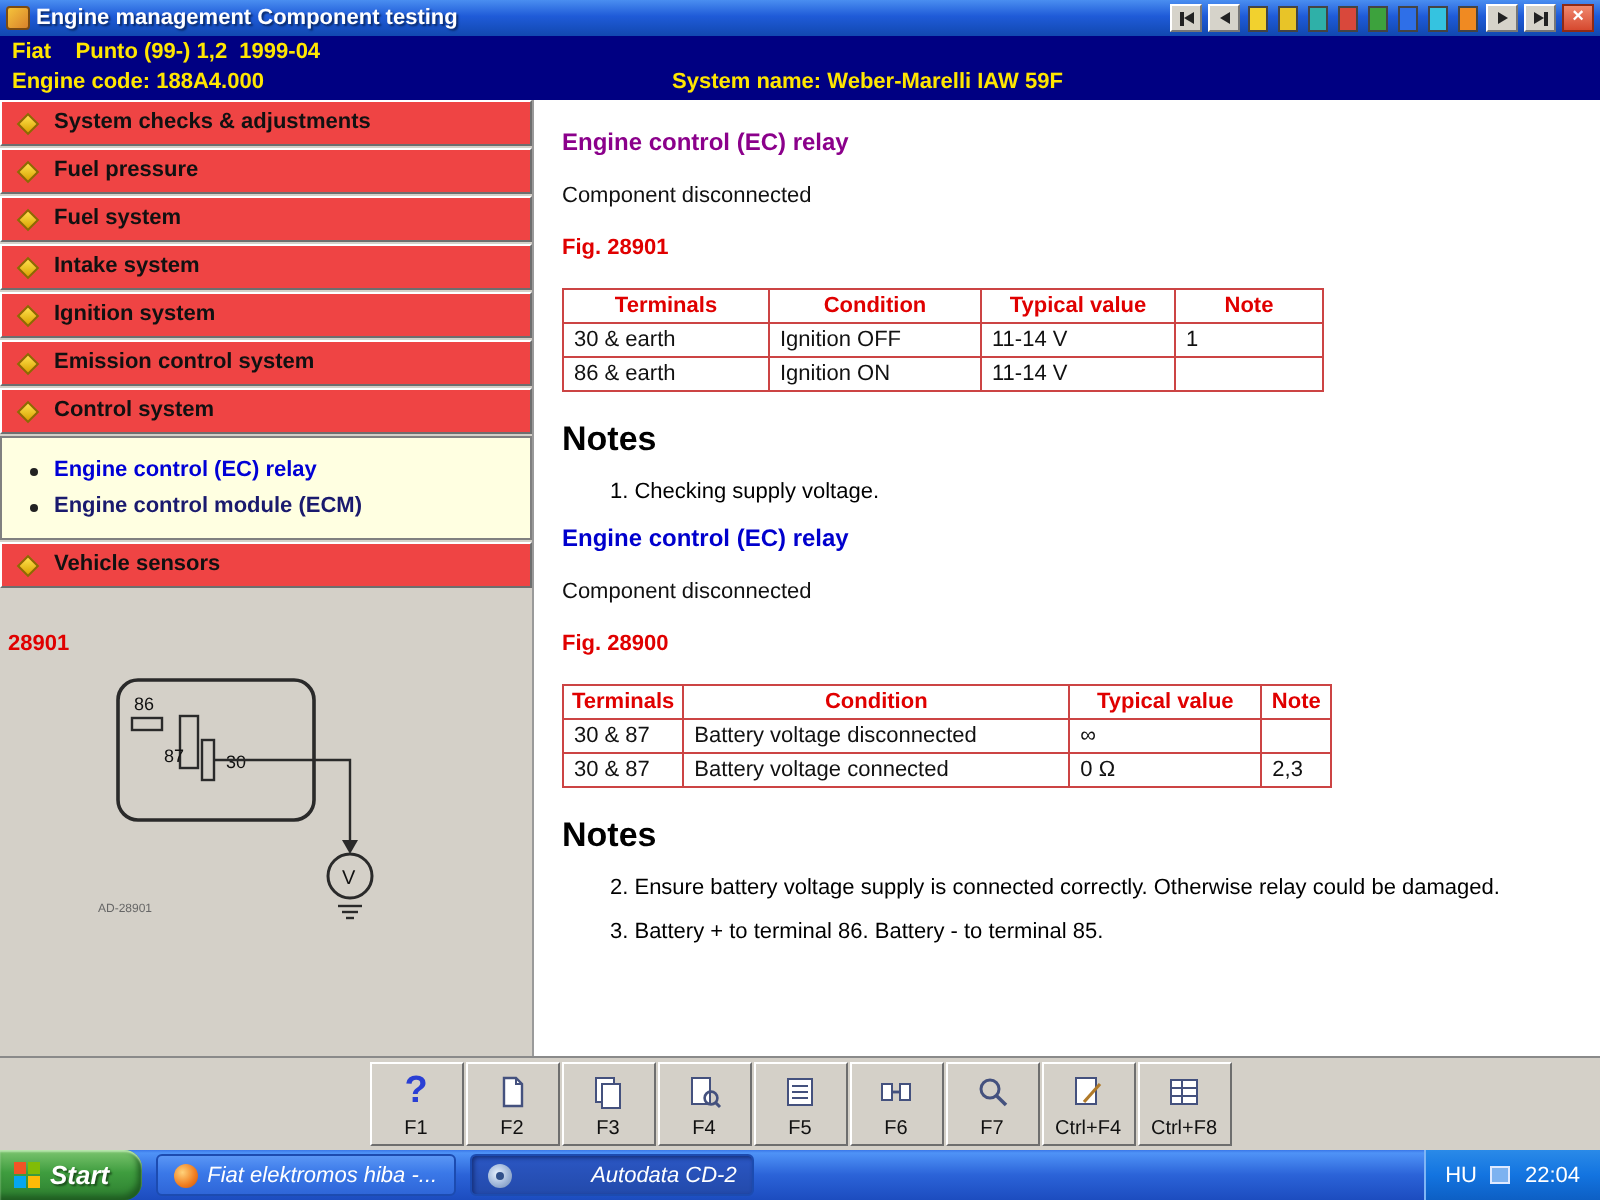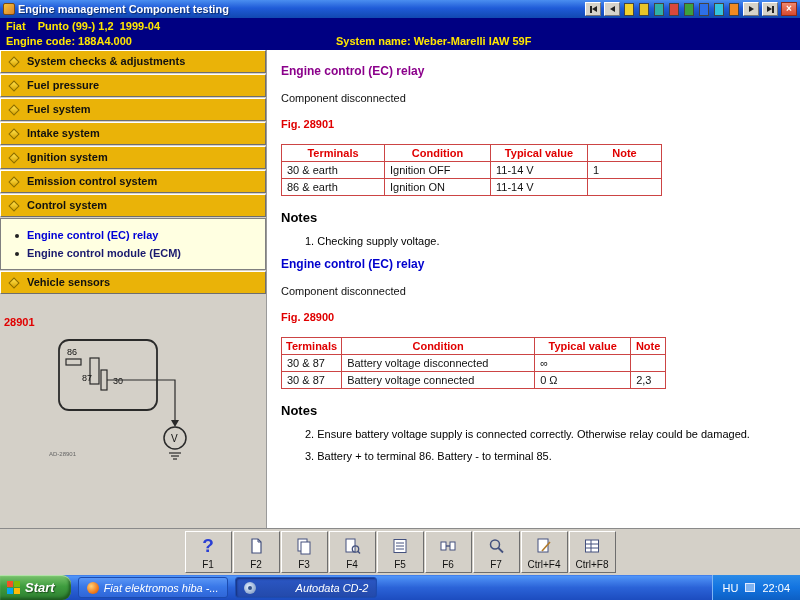--- a/index.html
+++ b/index.html
@@ -32,21 +32,21 @@
 
   
   .header { position:absolute; top:18px; left:0; width:800px; height:32px; background:#000082;
     color:#FFE600; font-weight:bold; }
   .veh1 { position:absolute; left:6px; top:2px; white-space:pre; }
   .veh2 { position:absolute; left:6px; top:17px; }
   .sysname { position:absolute; left:336px; top:17px; }
 
   
   .sidebar { position:absolute; top:50px; left:0; width:266px; height:478px; background:#D4D0C8; }
-  .menu-btn { position:relative; height:23px; background:#eab308; border:1px solid;
+  .menu-btn { position:relative; height:23px; background:#ef4444; border:1px solid;
     border-color:#FFFFFF #6e6e6e #6e6e6e #FFFFFF; margin-bottom:1px; cursor:pointer; }
   .menu-label { position:absolute; left:26px; top:4px; font-weight:bold; color:#111; }
   .diamond { position:absolute; left:9px; top:7px; width:8px; height:8px;
     background:linear-gradient(135deg,#ffe14d,#d8a400); border:1px solid #8a6d00; transform:rotate(45deg); }
   .submenu { background:#FFFFE1; border:1px solid #808080; padding:7px 4px 7px 12px; margin-bottom:1px; }
   .submenu-item { position:relative; padding:3px 0 3px 14px; font-weight:bold; color:#1a1a6e; cursor:pointer; }
   .submenu-item.selected { color:#0000D6; }
   .bullet { position:absolute; left:2px; top:8px; width:4px; height:4px; background:#222; border-radius:50%; }
   .fig-num { margin:22px 0 6px 4px; color:#E00000; font-weight:bold; }
   .diagram { margin-left:45px; }
@@ -54,21 +54,21 @@
   
   .content { position:absolute; top:50px; left:266px; width:534px; height:478px; background:#fff;
     border-left:1px solid #9a9a9a; padding:14px 10px 0 14px; overflow:hidden; }
   .h-purple { color:#8B008B; font-size:12px; font-weight:bold; margin:0 0 14px 0; }
   .h-blue { color:#0000CD; font-size:12px; font-weight:bold; margin:4px 0 14px 0; cursor:pointer; }
   .subtitle { margin:0 0 14px 0; color:#111; }
   .fig-ref { margin:0 0 14px 0; color:#E00000; font-weight:bold; }
   .spec-table { border-collapse:collapse; table-layout:fixed; margin:0 0 14px 0; font-size:11px; }
   .spec-table th { border:1px solid #cc4444; color:#E00000; text-align:center; padding:2px 4px; font-size:11px; }
   .spec-table td { border:1px solid #cc4444; padding:2px 5px; height:16px; color:#111; white-space:nowrap; overflow:hidden; }
-  .notes-title { font-weight:bold; margin:0 0 10px 0; font-size:13px; }
+  .notes-title { font-weight:bold; margin:0 0 10px 0; font-size:17px; }
   .note { margin:0 0 10px 24px; }
 
   
   .toolbar { position:absolute; left:0; bottom:25px; width:800px; height:47px; background:#D4D0C8;
     border-top:1px solid #8a8a8a; display:flex; justify-content:center; align-items:center; gap:1px; }
   .tool-btn { width:47px; height:42px; background:#D4D0C8; border:1px solid; border-color:#fff #6e6e6e #6e6e6e #fff;
     display:flex; flex-direction:column; align-items:center; justify-content:space-between;
     padding:3px 0 2px; cursor:pointer; }
   .tool-icon { height:22px; display:flex; align-items:center; justify-content:center; }
   .help-glyph { color:#2a3fd4; font-size:19px; font-weight:bold; line-height:20px; }

